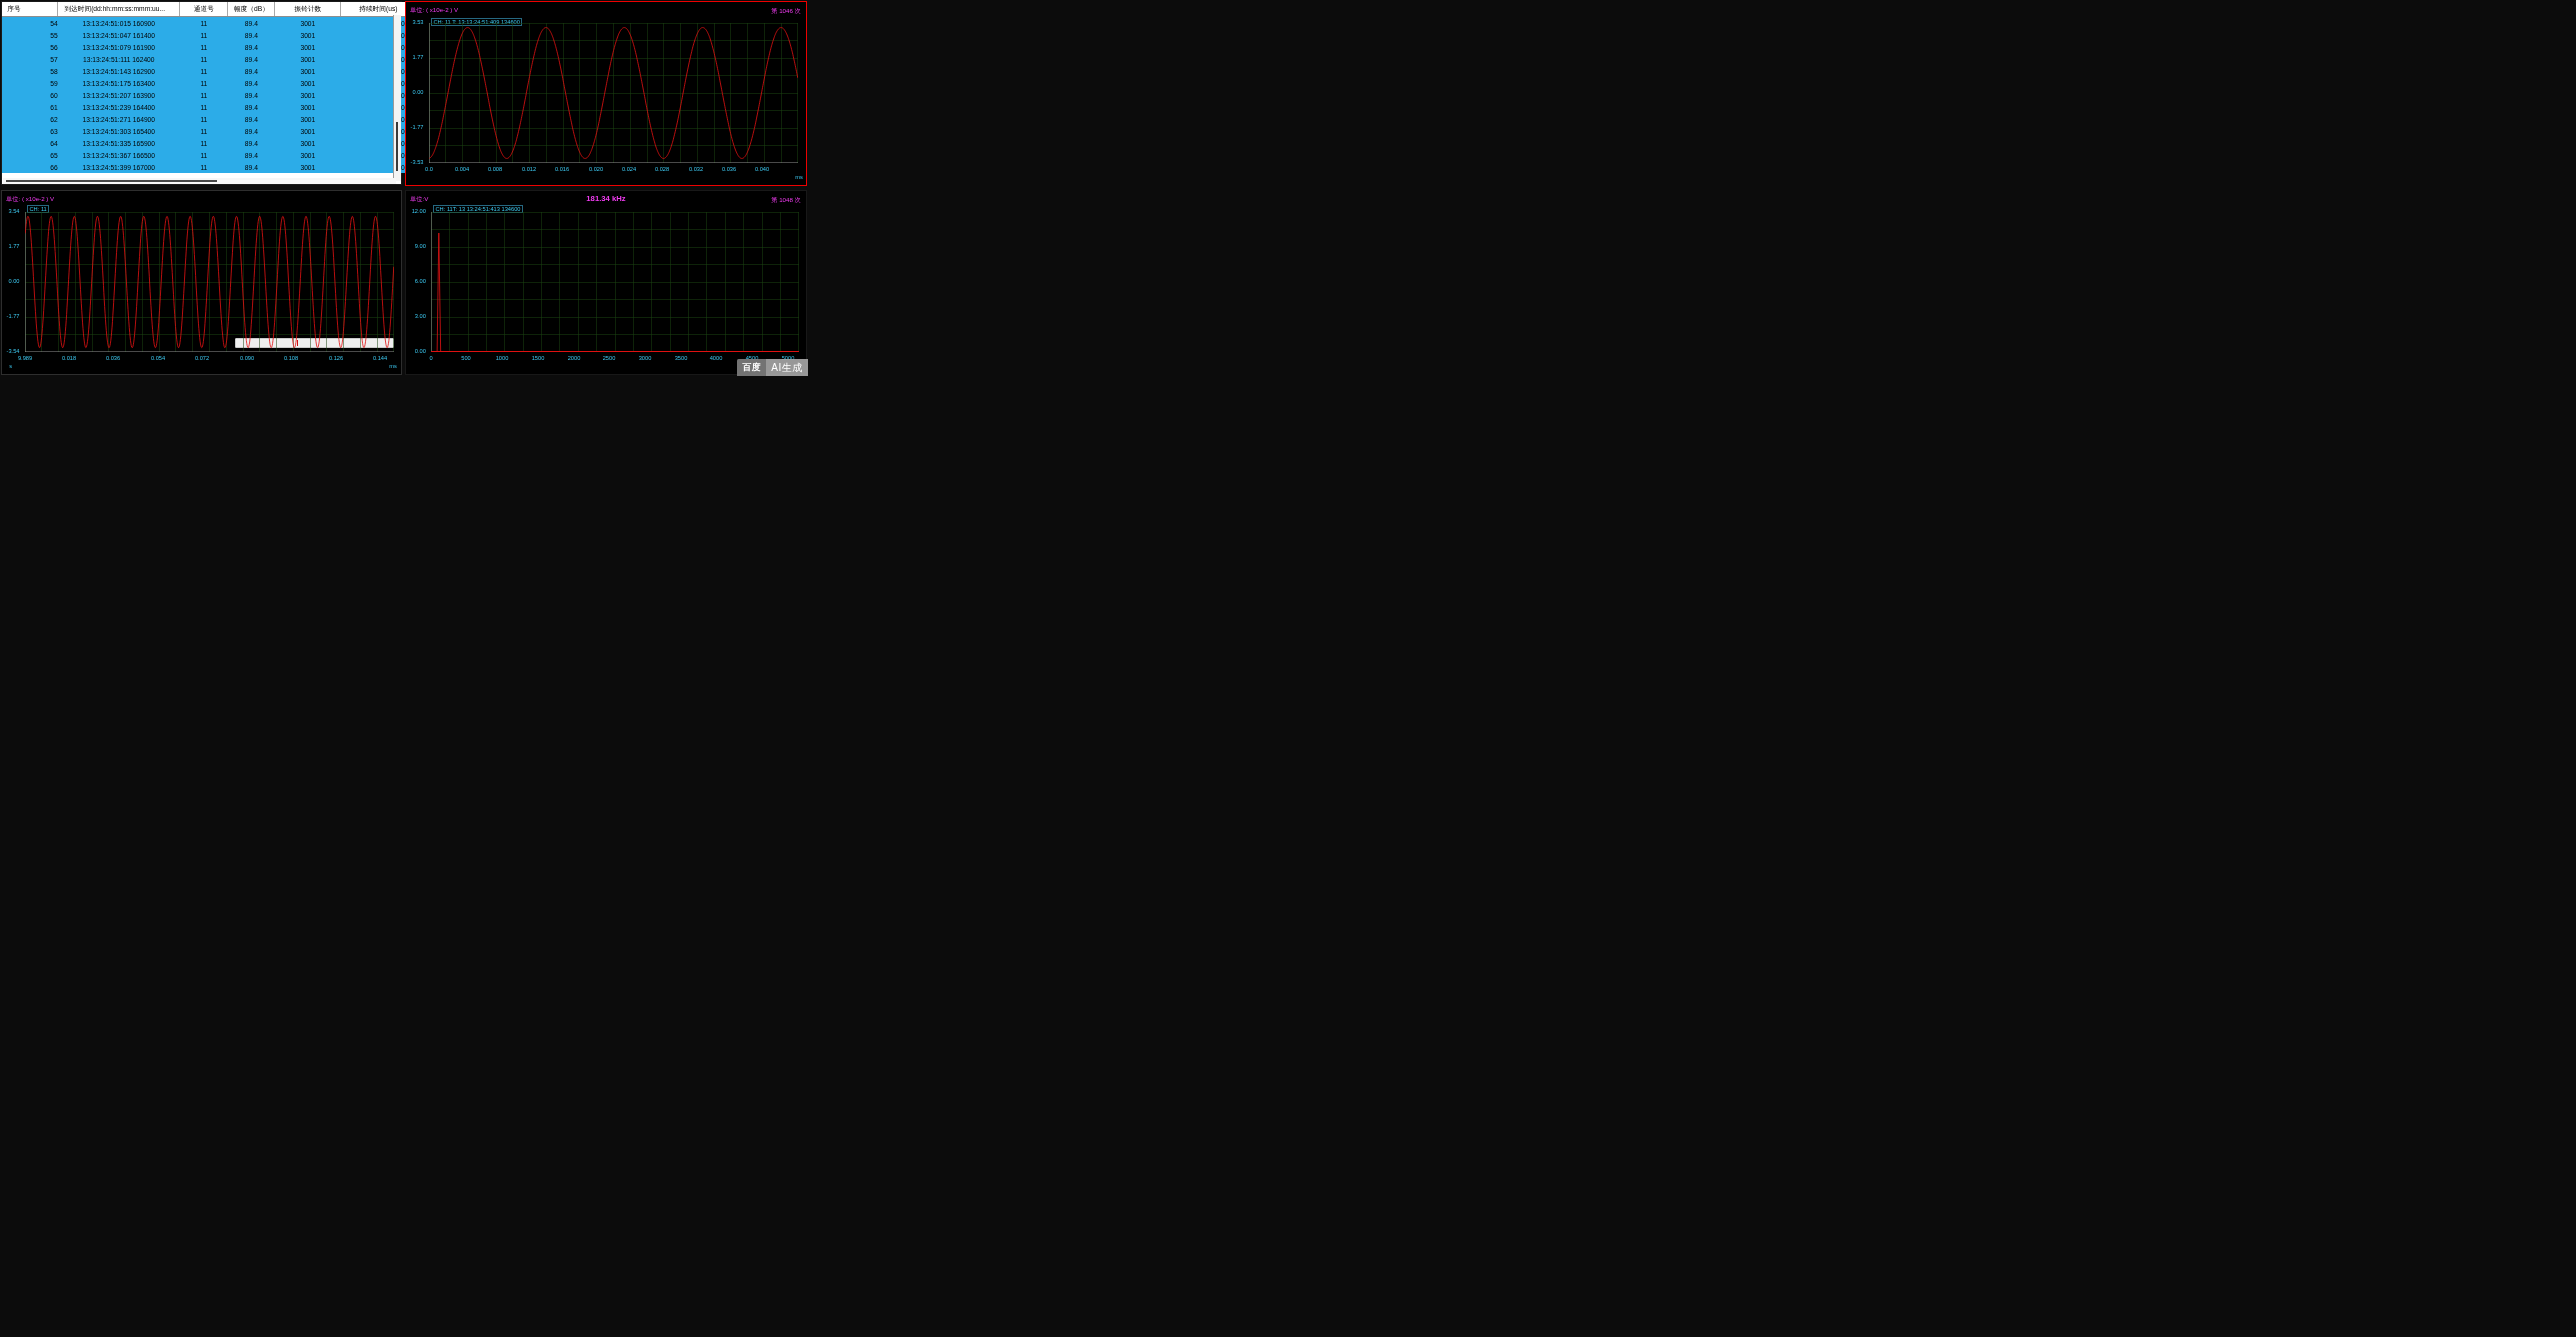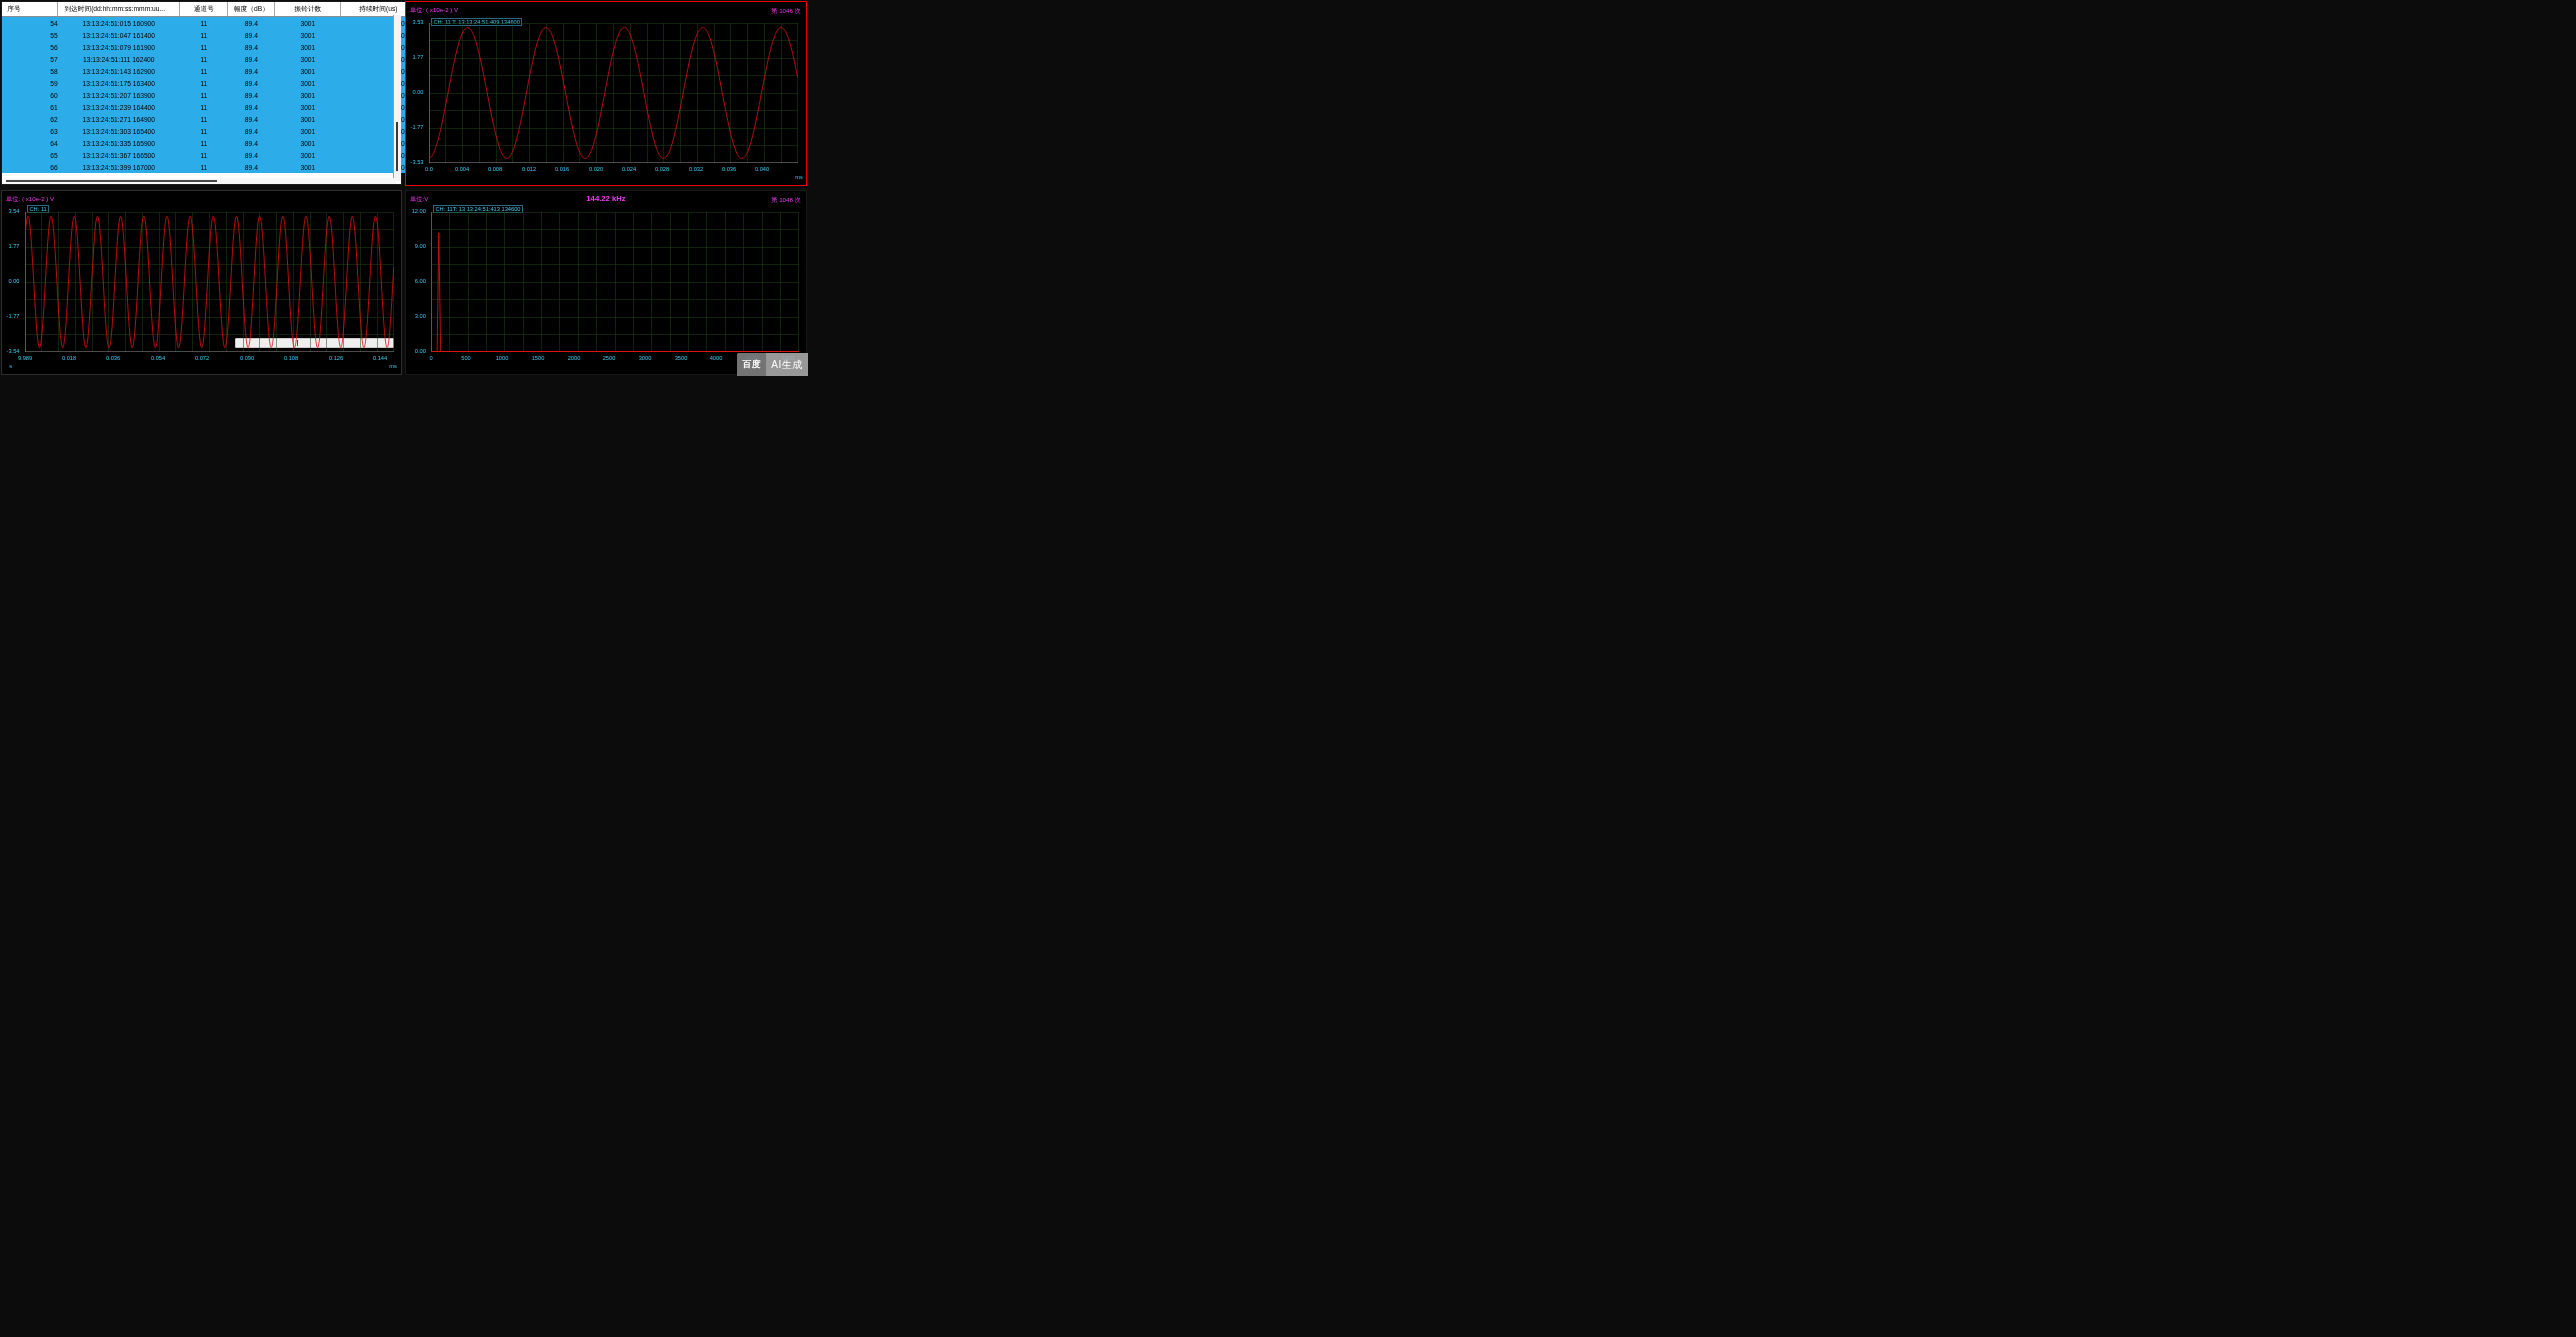--- a/index.html
+++ b/index.html
@@ -45,21 +45,21 @@
   #panel-wave1 .xunit-right{right:3.1px;top:172px;}
   #panel-wave2 .xunit-left{left:7.2px;top:172px;}
   #panel-wave2 .xunit-right{right:4.1px;top:172px;}
   #panel-spec .chart-title{position:absolute;left:0;right:0;top:2.6px;text-align:center;color:#f03cf0;
     font-size:7.7px;font-weight:bold;}
   #wave-scrollbar{position:absolute;left:233px;top:147px;width:157px;height:7.7px;background:#efefef;
     border:0.5px solid #c9c9c9;border-radius:1px;}
   #wave-scrollbar .marker{position:absolute;top:0.5px;bottom:0.5px;width:1px;background:#d01010;}
 
   
-  #watermark{position:absolute;right:0;bottom:0;height:23px;display:flex;border-radius:1.5px 0 0 0;overflow:hidden;}
+  #watermark{position:absolute;right:0;bottom:0;height:17px;display:flex;border-radius:1.5px 0 0 0;overflow:hidden;}
   #watermark .brand{background:rgba(125,125,125,.92);color:#fff;font-size:8.8px;font-weight:bold;
     display:flex;align-items:center;padding:0 5.2px;letter-spacing:0.5px;}
   #watermark .label{background:rgba(168,168,168,.9);color:#fff;font-size:10px;
     display:flex;align-items:center;padding:0 5.2px;letter-spacing:0.5px;}
 </style>
 </head>
 <body>
 
 <div class="panel" id="panel-table">
   <table id="hit-table">
@@ -318,21 +318,21 @@
     <div class="xtick" style="left: 156px; top: 164px;">0.054</div>
     <div class="xtick" style="left: 200px; top: 164px;">0.072</div>
     <div class="xtick" style="left: 245px; top: 164px;">0.090</div>
     <div class="xtick" style="left: 289px; top: 164px;">0.108</div>
     <div class="xtick" style="left: 334px; top: 164px;">0.126</div>
     <div class="xtick" style="left: 378px; top: 164px;">0.144</div>
   </div>
 
 <div class="panel" id="panel-spec">
   <div class="unit-label">单位:V</div>
-  <div class="chart-title">144.22 kHz</div>
+  <div class="chart-title">181.34 kHz</div>
   <div class="counter-label">第 1048 次</div>
   <div class="channel-label">CH: 11T: 13 13:24:51:413 134600</div>
 <svg width="368" height="140" style="position: absolute; left: 25px; top: 20.6px; shape-rendering: crispedges;" viewBox="0 0 714 272">
       <line x1="0.0" y1="0" x2="0.0" y2="272" stroke="#1b4412" stroke-width="1"></line>
       <line x1="35.7" y1="0" x2="35.7" y2="272" stroke="#1b4412" stroke-width="1"></line>
       <line x1="71.4" y1="0" x2="71.4" y2="272" stroke="#1b4412" stroke-width="1"></line>
       <line x1="107.1" y1="0" x2="107.1" y2="272" stroke="#1b4412" stroke-width="1"></line>
       <line x1="142.8" y1="0" x2="142.8" y2="272" stroke="#1b4412" stroke-width="1"></line>
       <line x1="178.5" y1="0" x2="178.5" y2="272" stroke="#1b4412" stroke-width="1"></line>
       <line x1="214.2" y1="0" x2="214.2" y2="272" stroke="#1b4412" stroke-width="1"></line>

